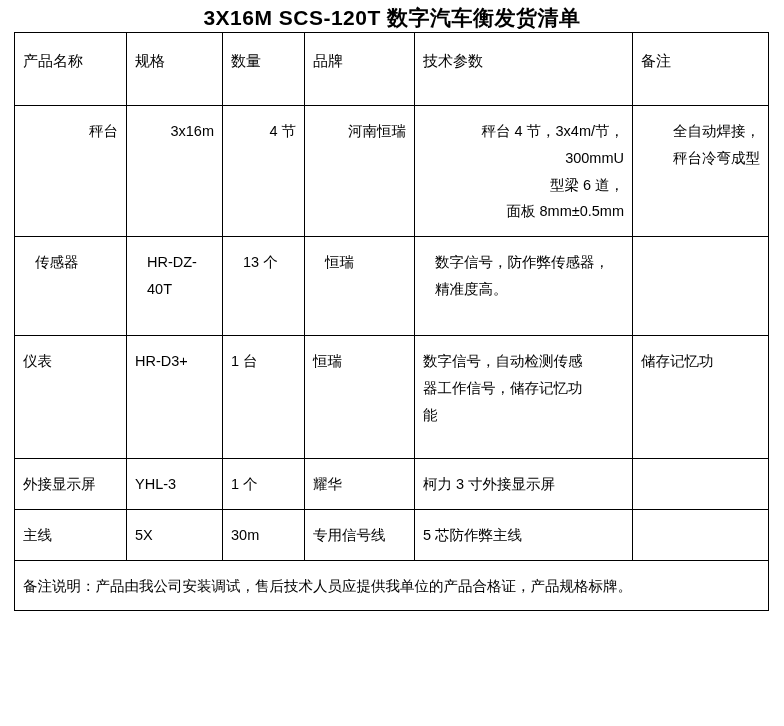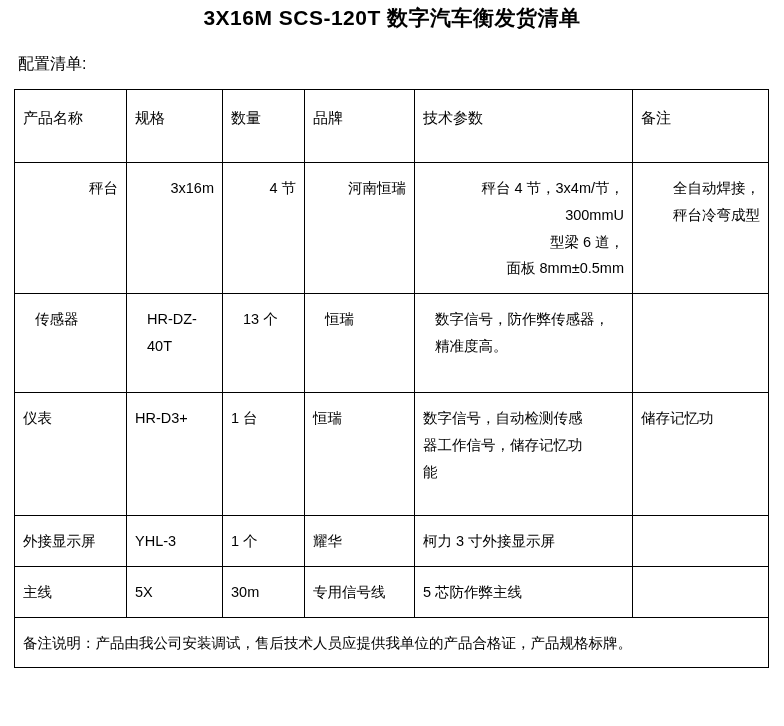--- a/index.html
+++ b/index.html
@@ -76,21 +76,20 @@
   }
   .cell-line { display: block; }
 </style>
 </head>
 <body>
 
 <div class="page">
 
   <div class="doc-title">3X16M SCS-120T 数字汽车衡发货清单</div>
 
-  <div class="subtitle">配置清单:</div>
 
   <table class="spec">
     <colgroup>
       <col class="c0">
         <col class="c1">
         <col class="c2">
         <col class="c3">
         <col class="c4">
         <col class="c5">
     </colgroup>

